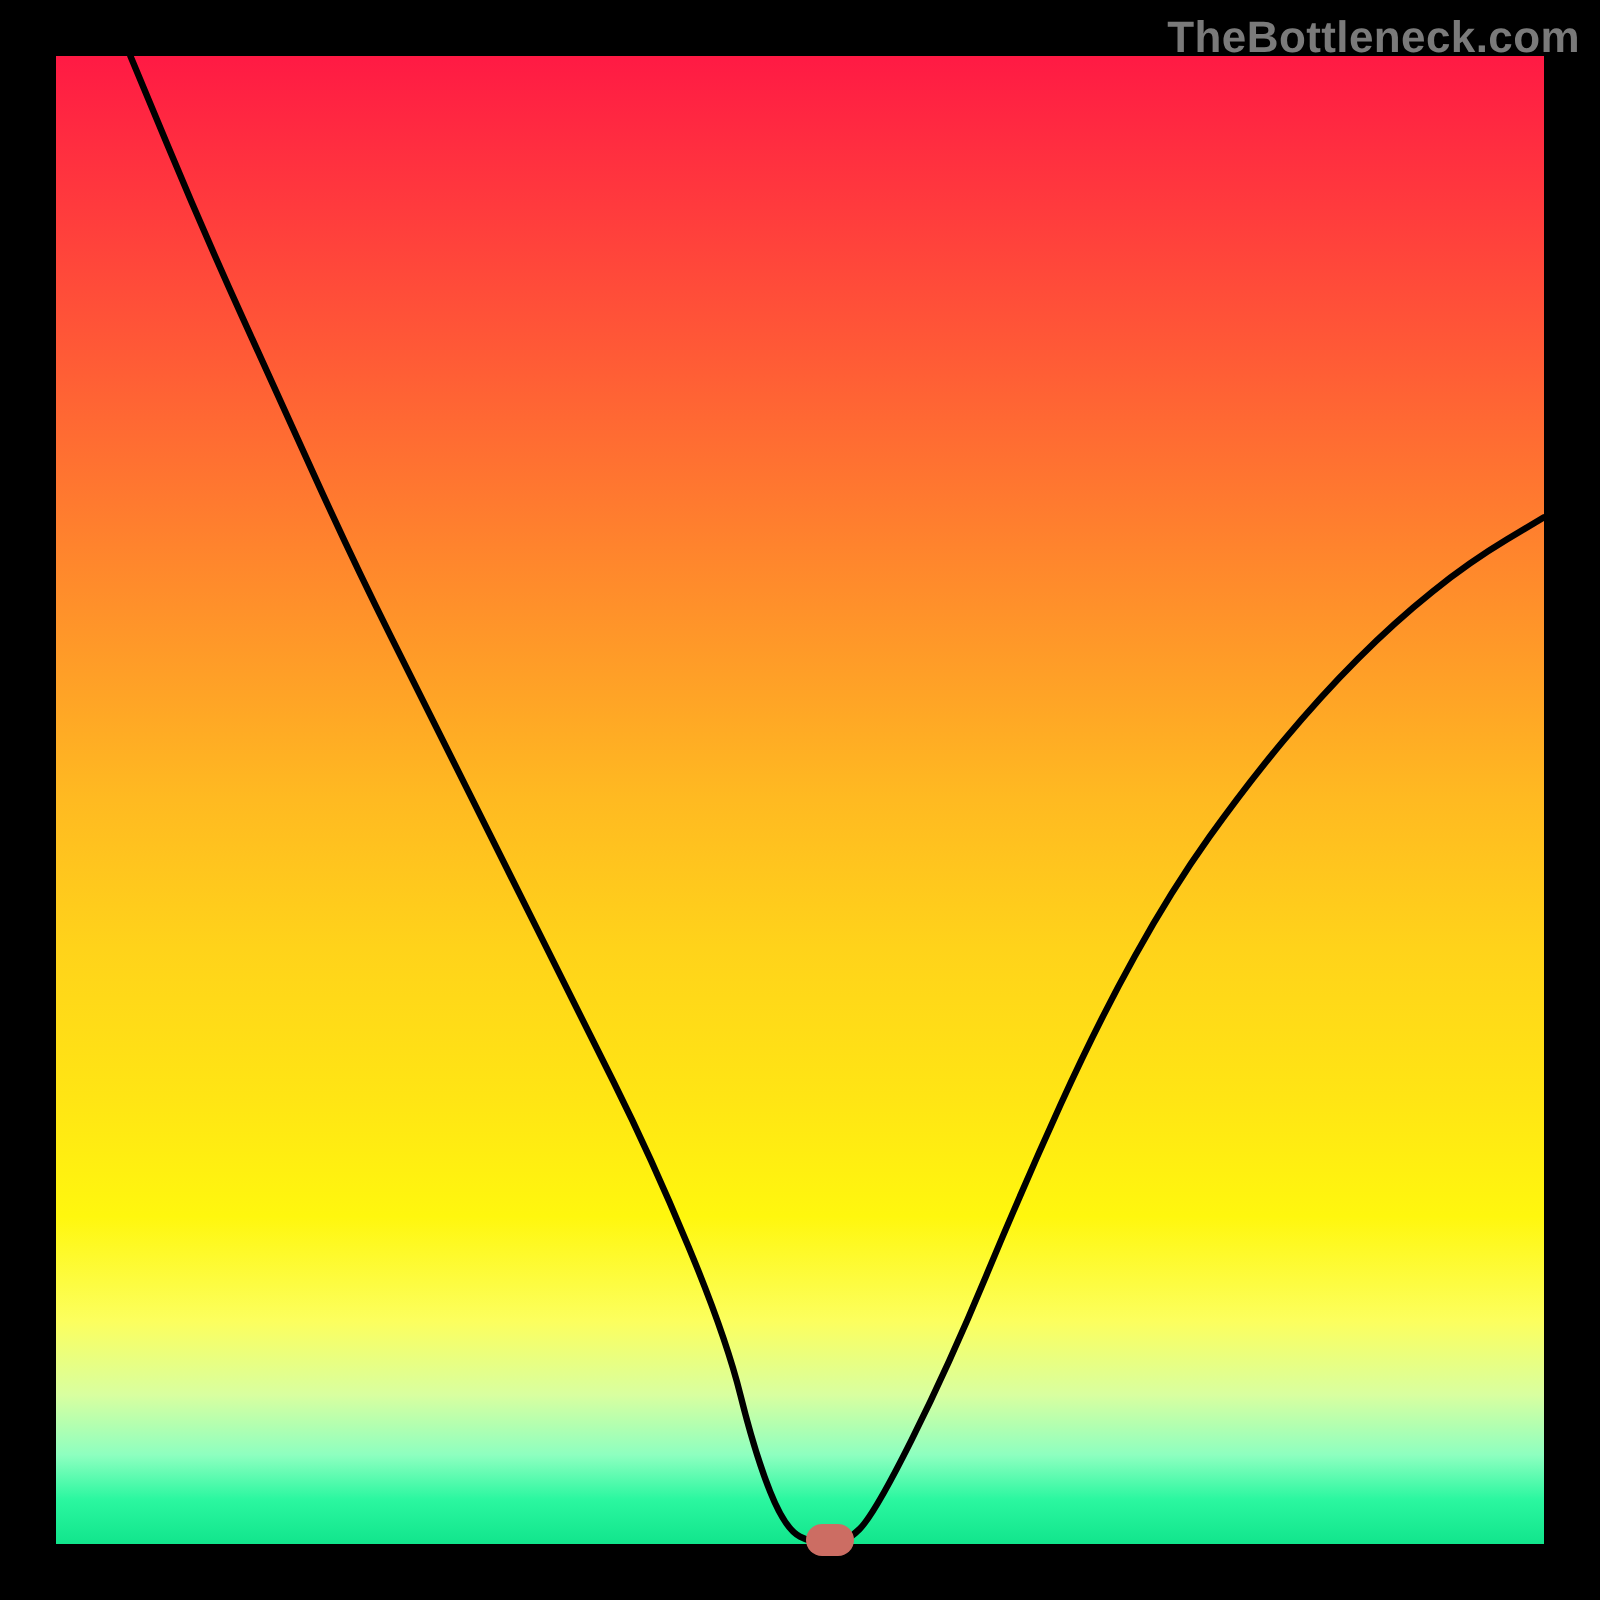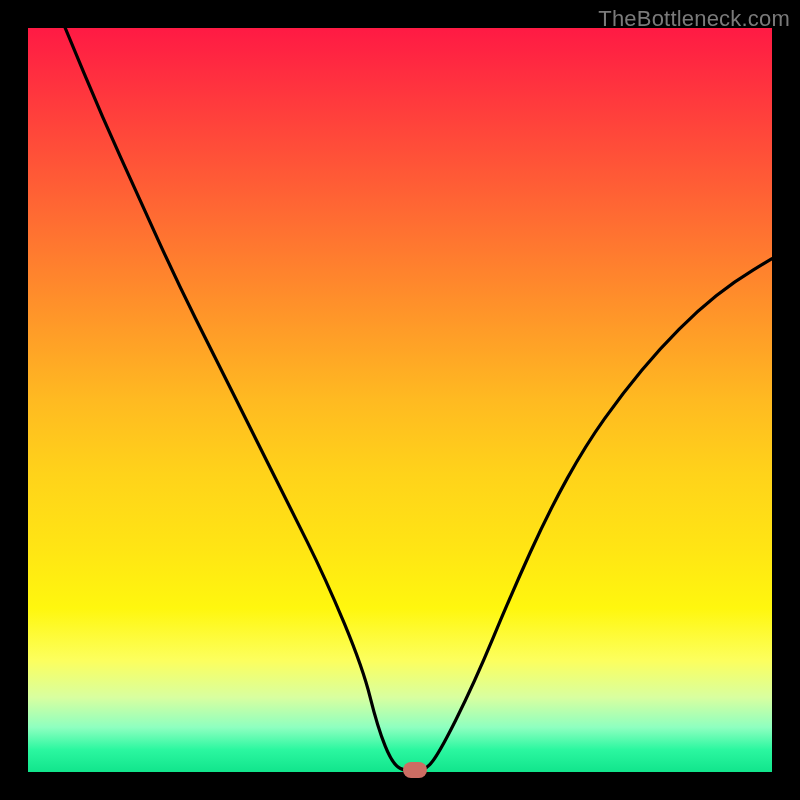--- a/index.html
+++ b/index.html
@@ -15,21 +15,21 @@
       #ffd31a 60%,
       #ffe514 70%,
       #fff70e 78%,
       #fcff5e 85%,
       #d8ffa0 90%,
       #8effc0 94%,
       #2bf7a0 97%,
       #11e58c 100%);
   }
   svg{position:absolute;left:0;top:0}
-  .watermark{position:absolute;top:6px;right:10px;color:#7a7a7a;font-size:22px;font-weight:400;letter-spacing:.2px}
+  .watermark{position:absolute;top:6px;right:10px;color:#7a7a7a;font-size:22px;font-weight:700;letter-spacing:.2px}
   .marker{position:absolute;width:24px;height:16px;border-radius:8px/8px;background:#cc6d63}
 </style>
 </head>
 <body>
 
 <div class="frame">
   <div class="plot">
 
     <svg width="744" height="744" viewBox="0 0 744 744">
       <path id="curve-path" fill="none" stroke="#000" stroke-width="3.2" stroke-linecap="round" d="M 37.2 0 Q 37.2 0 55.800000000000004 44.639999999999986 Q 74.4 89.27999999999997 93 130.2 Q 111.6 171.12 130.2 212.04 Q 148.8 252.95999999999998 167.4 290.15999999999997 Q 186 327.35999999999996 204.6 364.55999999999995 Q 223.2 401.76 241.79999999999998 438.96000000000004 Q 260.4 476.16 279 513.36 Q 297.6 550.56 316.20000000000005 595.2 Q 334.8 639.84 342.24 669.6 Q 349.68 699.36 357.12 717.96 Q 364.56 736.56 372 740.28 Q 379.44 744 386.88 744 Q 394.32 744 401.76 736.56 Q 409.20000000000005 729.12 427.8 691.9200000000001 Q 446.4 654.72 465 610.08 Q 483.6 565.44 502.2 524.52 Q 520.8 483.6 539.4 450.12 Q 558 416.64 576.6 390.6 Q 595.2 364.56 613.8 342.24 Q 632.4 319.92 651 301.32000000000005 Q 669.6 282.72 688.2 267.84000000000003 Q 706.8 252.95999999999998 725.4 241.79999999999998 T 744 230.64"></path>

